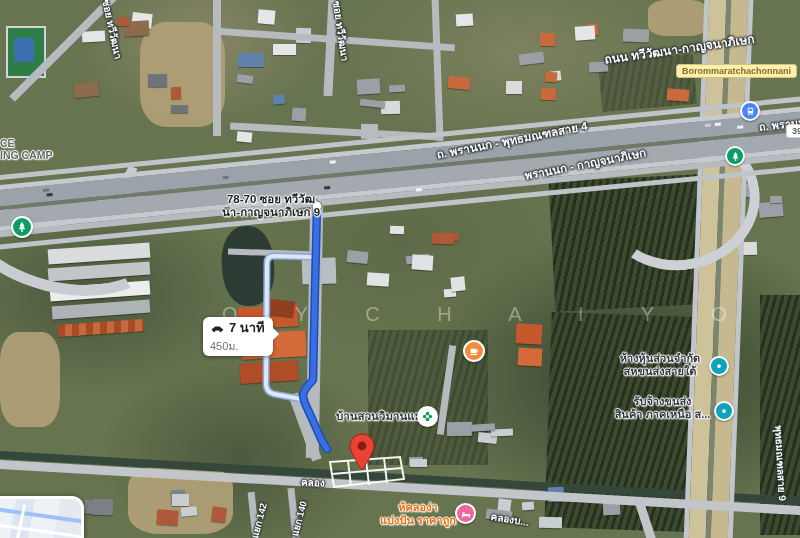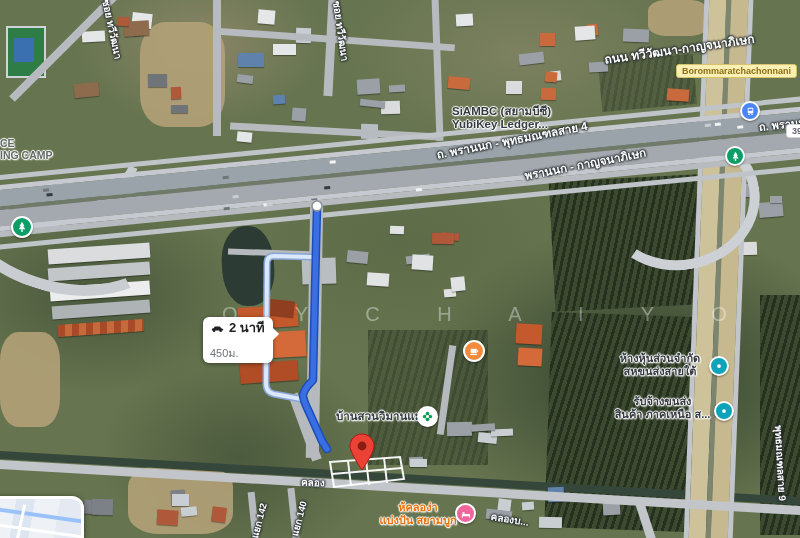--- a/index.html
+++ b/index.html
@@ -23,21 +23,21 @@
     text-shadow:0 1px 2px rgba(40,45,50,.95),0 -1px 2px rgba(40,45,50,.95),1px 0 2px rgba(40,45,50,.95),-1px 0 2px rgba(40,45,50,.95);}
   .plabel{position:absolute;z-index:6;color:#343a40;font-weight:bold;white-space:nowrap;line-height:1.15;
     text-shadow:0 1px 1px #fff,0 -1px 1px #fff,1px 0 1px #fff,-1px 0 1px #fff,1px 1px 2px #fff;}
   .shield{position:absolute;z-index:5;background:#faf0b5;border:1px solid #d9c36a;border-radius:3px;
     color:#8d6e14;font-size:9px;font-weight:bold;padding:1px 5px;white-space:nowrap;}
   .poi{position:absolute;z-index:6;border-radius:50%;border:2px solid #fff;box-shadow:0 1px 2px rgba(0,0,0,.4);
     display:flex;align-items:center;justify-content:center;}
   .bubble{position:absolute;z-index:7;background:#fff;border-radius:6px;box-shadow:0 1px 4px rgba(0,0,0,.45);
     padding:4px 8px 4px 7px;line-height:1.1;}
   .bubble .brow{display:flex;align-items:center;gap:4px;font-size:13px;font-weight:bold;color:#202124;white-space:nowrap;}
-  .bubble .bdist{font-size:11px;color:#70757a;margin-top:12px;white-space:nowrap;}
+  .bubble .bdist{font-size:11px;color:#70757a;margin-top:5px;white-space:nowrap;}
   .tail{position:absolute;width:10px;height:10px;background:#fff;transform:rotate(45deg);z-index:-1;}
   .watermark{position:absolute;z-index:3;color:rgba(255,255,255,.38);font-size:20px;letter-spacing:26px;
     white-space:nowrap;font-weight:normal;}
   .inset{position:absolute;z-index:8;left:-16px;top:496px;width:94px;height:62px;border:3px solid #fff;
     border-radius:12px;box-shadow:0 1px 5px rgba(0,0,0,.5);overflow:hidden;
     background:linear-gradient(100deg,#eef1f5 28%,#dde5f0 28% 46%,#eef1f5 46% 70%,#e4e9f2 70%);}
   svg.routes{position:absolute;left:0;top:0;z-index:4;pointer-events:none;}
   svg.routes .hit{pointer-events:auto;}
 </style>
 </head>
@@ -233,40 +233,40 @@
   <div class="rlabel" style="left:758px;top:118px;font-size:11px;transform:rotate(-6deg);transform-origin:left top;">ถ. พรานนก</div>
   <div class="shield" style="left:786px;top:124px;background:#fff;border-color:#d0d3d7;color:#5f6368;">390</div>
   <div class="rlabel" style="left:344px;top:0px;font-size:10px;transform:rotate(82deg);transform-origin:left top;">ซอย ทวีวัฒนา</div>
   <div class="rlabel" style="left:113px;top:-2px;font-size:10px;transform:rotate(78deg);transform-origin:left top;">ซอย ทวีวัฒนา</div>
   <div class="rlabel" style="left:301px;top:475px;font-size:10px;transform:rotate(2deg);">คลอง</div>
   <div class="rlabel" style="left:492px;top:509px;font-size:10px;transform:rotate(9deg);transform-origin:left top;">คลองบ...</div>
   <div class="rlabel" style="left:247px;top:536px;font-size:9.5px;transform:rotate(-75deg);transform-origin:left top;">แยก 142</div>
   <div class="rlabel" style="left:287px;top:534px;font-size:9.5px;transform:rotate(-75deg);transform-origin:left top;">แยก 140</div>
   <div class="rlabel" style="left:786px;top:425px;font-size:10px;transform:rotate(87deg);transform-origin:left top;">พุทธมณฑลสาย 9</div>
 
-  <div class="plabel" style="left:452px;top:105px;font-size:11.5px;">
-    <div>SiAMBC (สยามบีซี)</div>
-    <div>YubiKey Ledger...</div>
-  </div>
   <div class="plabel" style="left:0px;top:137px;font-size:10.5px;color:#626a65;">
     <div>CE</div>
     <div>ING CAMP</div>
   </div>
+  <div class="plabel" style="left:222px;top:193px;width:98px;text-align:center;font-size:11.5px;color:#1f2023;">
+    <div>78-70 ซอย ทวีวัฒ</div>
+    <div>นา-กาญจนาภิเษก 9</div>
+  </div>
   <div class="plabel" style="left:610px;top:395px;width:105px;text-align:center;font-size:11px;">
     <div>รับจ้างขนส่ง</div>
     <div>สินค้า ภาคเหนือ ส...</div>
   </div>
   <div class="plabel" style="left:610px;top:352px;width:100px;text-align:center;font-size:11px;">
     <div>ห้างหุ้นส่วนจำกัด</div>
     <div>สหขนส่งสายใต้</div>
   </div>
   <div class="plabel" style="left:336px;top:410px;font-size:11.5px;">บ้านสวนวิมานแมน</div>
   <div class="plabel" style="left:378px;top:501px;width:80px;text-align:center;font-size:11px;color:#e8710a;">
     <div>ห้คลอง่า</div>
-    <div>แบ่งปัน สยามบูก</div>
+    <div>แบ่งปัน ราคาถูก</div>
   </div>
 
   <div class="poi" style="left:11px;top:216px;width:18px;height:18px;background:#0d9e67;">
     <svg width="12" height="12" viewBox="0 0 16 16">
         <polygon points="8,1 11.4,7 4.6,7" fill="#fff"></polygon>
         <polygon points="8,4.5 12.4,11 3.6,11" fill="#fff"></polygon>
         <rect x="7" y="11" width="2" height="3.5" fill="#fff"></rect>
       </svg>
   </div>
   <div class="poi" style="left:725px;top:146px;width:16px;height:16px;background:#0d9e67;">
@@ -320,21 +320,21 @@
   </div>
 
   <div class="bubble" style="left:203px;top:317px;">
     <div class="tail" style="right:-4px;top:12px;"></div>
     <div class="brow">
       <svg width="15" height="11" viewBox="0 0 24 16">
           <path d="M3 11 L3 8.2 L5.5 7.4 L8 4.6 L15.5 4.6 L18.6 8 L21 8.8 L21 11 Z" fill="#202124"></path>
           <circle cx="6.5" cy="11.5" r="2.1" fill="#202124"></circle>
           <circle cx="17" cy="11.5" r="2.1" fill="#202124"></circle>
         </svg>
-      <span>2 นาที</span>
+      <span>7 นาที</span>
     </div>
     <div class="bdist">450ม.</div>
   </div>
 
 
   <div class="inset">
     <div class="abs" style="left:-5px;top:14px;width:110px;height:4px;background:#9bc1f9;transform:rotate(8deg);"></div>
     <div class="abs" style="left:-5px;top:30px;width:110px;height:3px;background:#fff;transform:rotate(8deg);"></div>
     <div class="abs" style="left:30px;top:5px;width:3px;height:60px;background:#fff;transform:rotate(12deg);"></div>
   </div>

